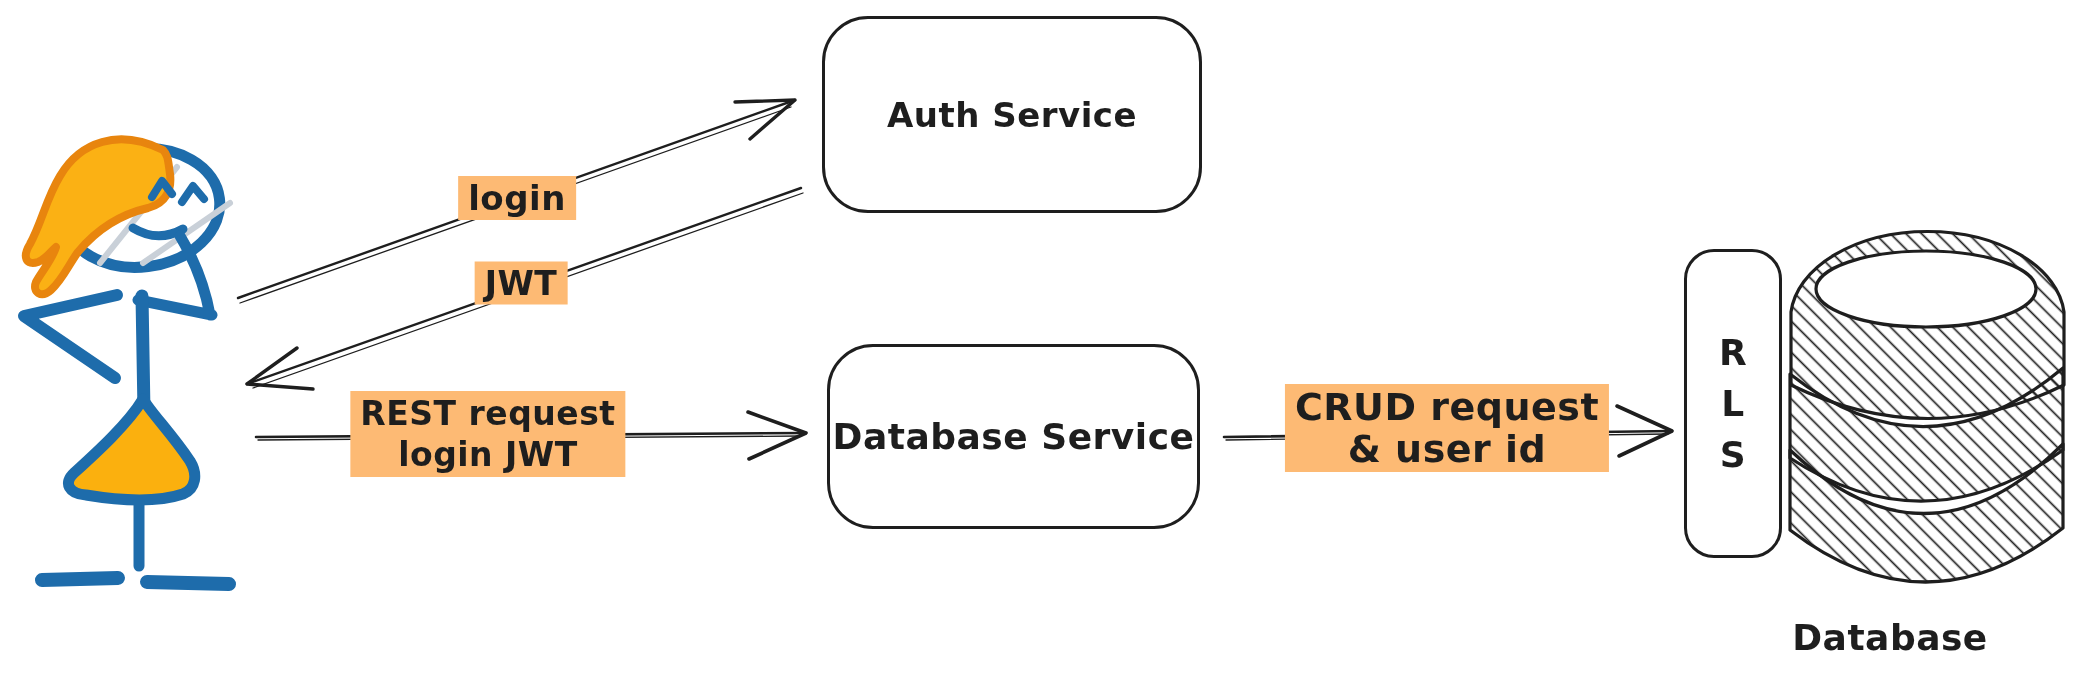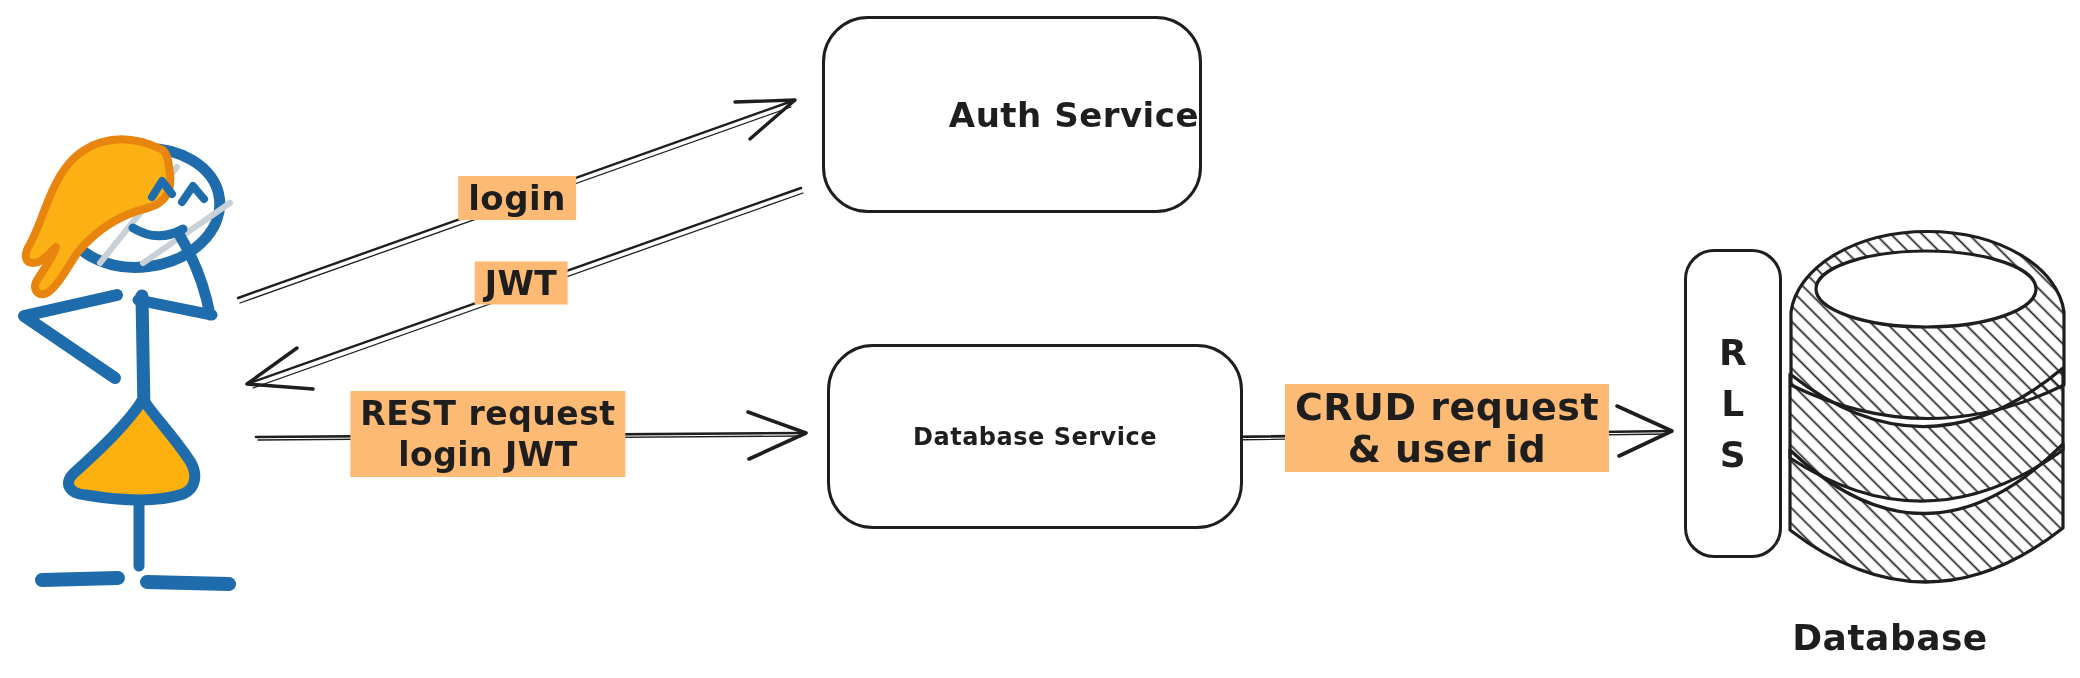--- a/index.html
+++ b/index.html
@@ -23,22 +23,22 @@
     box-sizing: border-box;
     background: #ffffff;
     border: 3.5px solid #1e1e1e;
     display: flex;
     align-items: center;
     justify-content: center;
     font-weight: bold;
     z-index: 2;
     letter-spacing: 0.5px;
   }
-  .node-auth { left: 822px; top: 16px;  width: 380px; height: 197px; border-radius: 46px; font-size: 34px; justify-content: flex-end; }
-  .node-db   { left: 827px; top: 344px; width: 416px; height: 185px; border-radius: 46px; font-size: 24px; }
+  .node-auth { left: 822px; top: 16px;  width: 380px; height: 197px; border-radius: 46px; font-size: 34px; }
+  .node-db   { left: 827px; top: 344px; width: 373px; height: 185px; border-radius: 46px; font-size: 36px; }
   .node-rls  {
     left: 1684px; top: 249px; width: 98px; height: 309px;
     border-radius: 30px; font-size: 36px;
     flex-direction: column; line-height: 51px;
   }
   .arrow-label {
     position: absolute;
     transform: translate(-50%, -50%);
     background: #fdba74;
     font-weight: bold;

